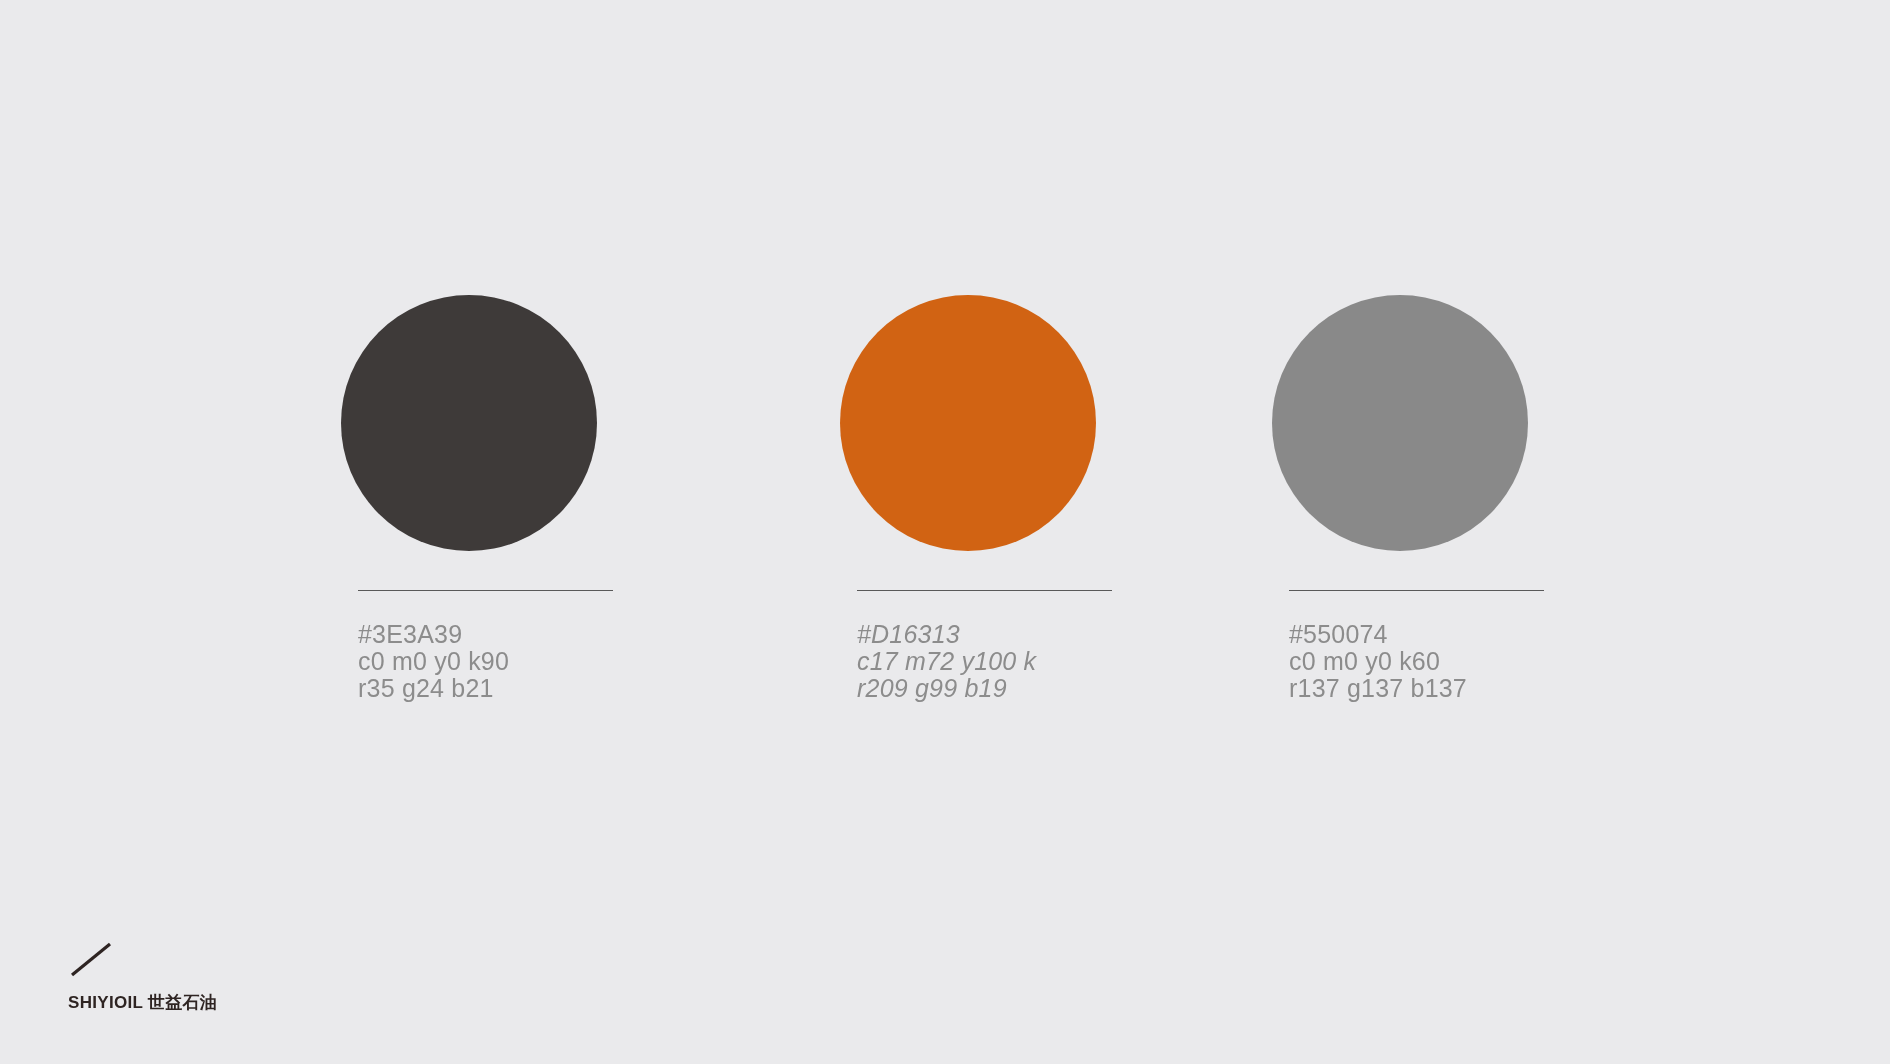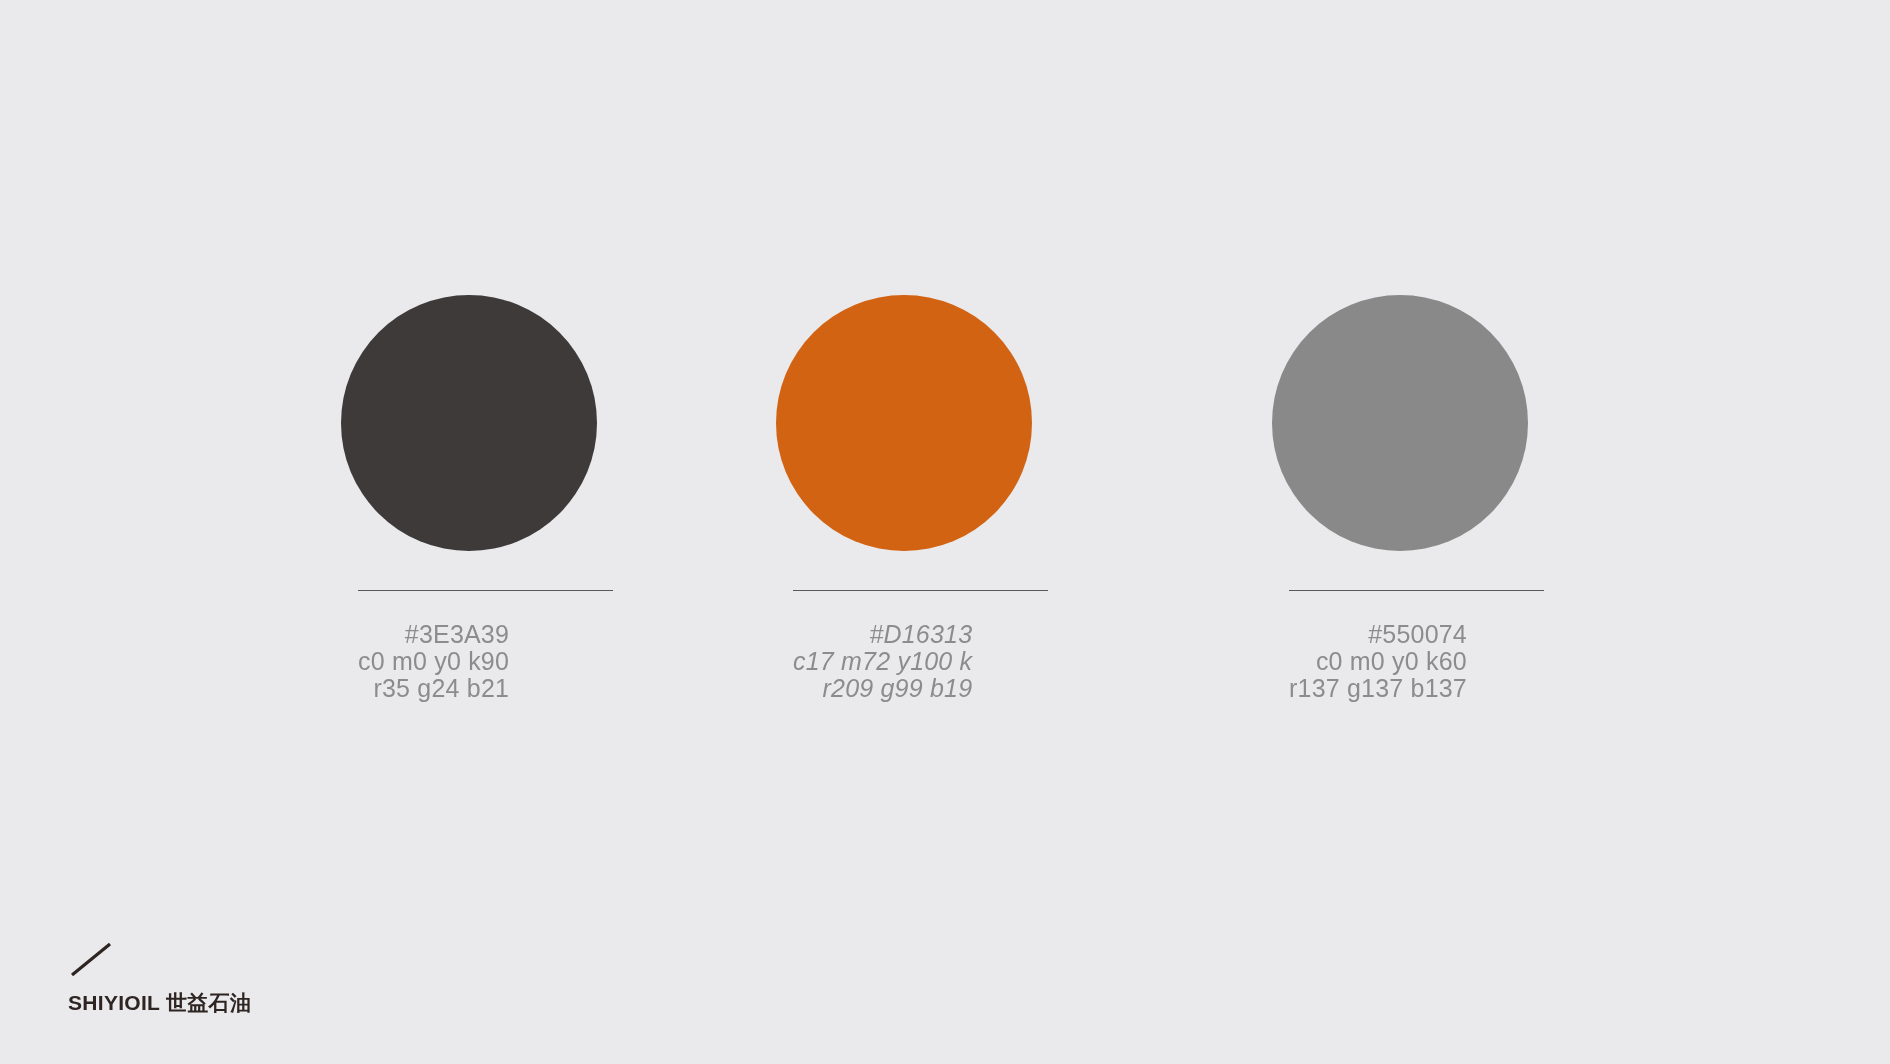--- a/index.html
+++ b/index.html
@@ -15,31 +15,30 @@
     overflow: hidden;
     position: relative;
   }
 
   .palette-board {
     position: absolute;
     left: 0;
     top: 0;
     width: 1890px;
     height: 800px;
-    text-align: right;
   }
 
   
   .swatch {
     position: absolute;
     top: 295px;
     width: 300px;
   }
   .swatch-1 { left: 341px; }
-  .swatch-2 { left: 776px; font-style: italic; }
+  .swatch-2 { left: 840px; font-style: italic; }
   .swatch-3 { left: 1272px; }
 
   .swatch-disc {
     width: 256px;
     height: 256px;
     border-radius: 50%;
     display: block;
   }
 
   .swatch-rule {
@@ -79,21 +78,21 @@
     left: 0;
     top: 0;
     width: 56px;
     height: 42px;
     display: block;
   }
   .brand-wordmark {
     position: absolute;
     left: 0;
     top: 54px;
-    font-size: 21px;
+    font-size: 17px;
     line-height: 22px;
     font-weight: 700;
     color: #2e2422;
     letter-spacing: 0.3px;
     white-space: nowrap;
   }
 </style>
 </head>
 <body>
 

